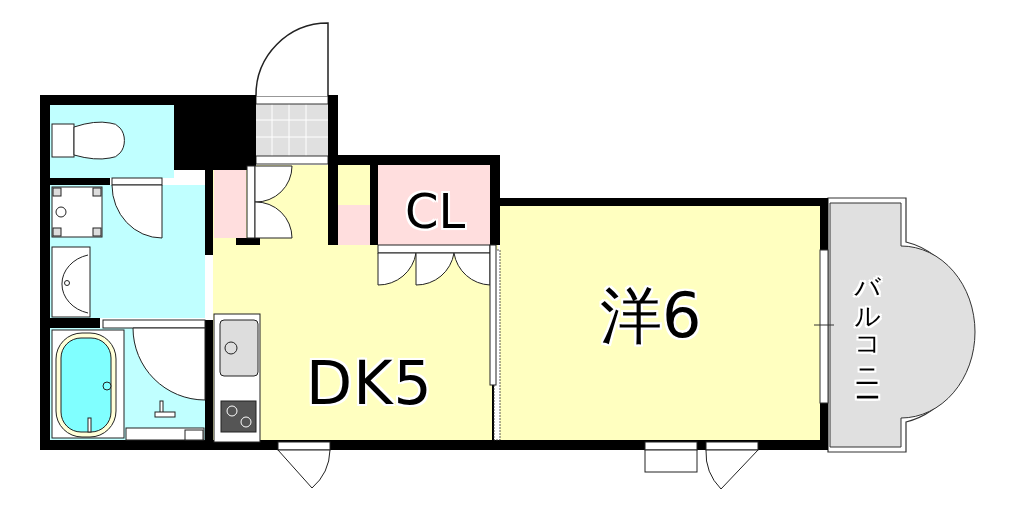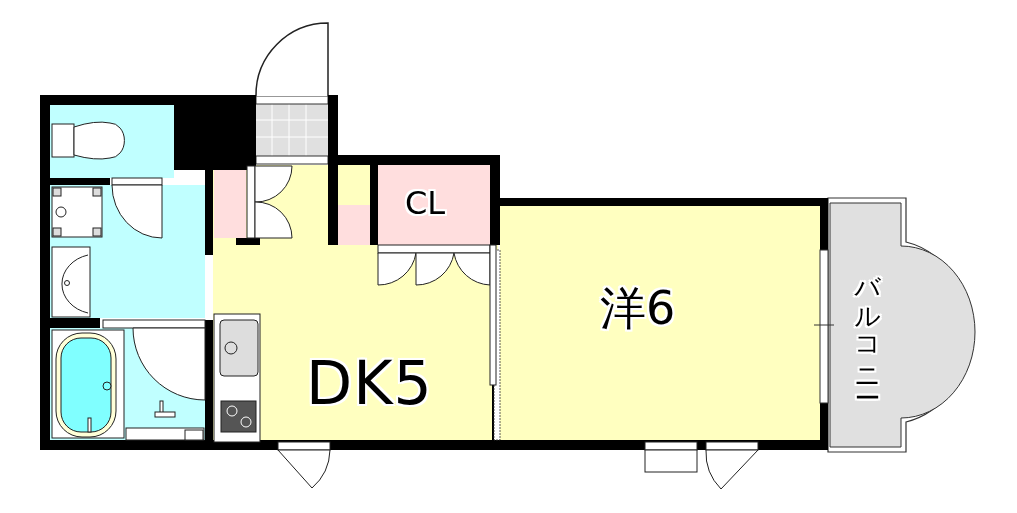--- a/index.html
+++ b/index.html
@@ -4,22 +4,22 @@
 <style>
   html, body { margin:0; padding:0; background:#ffffff; }
   body { width:1017px; height:513px; position:relative; overflow:hidden; font-family:"DejaVu Sans", sans-serif; }
   #plan { position:absolute; left:0; top:0; width:1017px; height:513px; }
   .label {
     position:absolute; color:#000; font-family:"DejaVu Sans", sans-serif;
     text-shadow: 0 0 3px #fff, 0 0 3px #fff, 2px 0 0 #fff, -2px 0 0 #fff, 0 2px 0 #fff, 0 -2px 0 #fff, 2px 2px 0 #fff, -2px -2px 0 #fff, 2px -2px 0 #fff, -2px 2px 0 #fff;
     line-height:1;
   }
   .lbl-dk { left:306px; top:325px; font-size:60px; letter-spacing:1px;margin-top:28px; }
-  .lbl-yo { left:600px; top:285px; font-size:46px;text-align:right; }
-  .lbl-cl { left:405px; top:187px; font-size:32px; }
+  .lbl-yo { left:600px; top:285px; font-size:62px;text-align:right; }
+  .lbl-cl { left:405px; top:187px; font-size:48px; }
   .lbl-bal { left:855px; top:258px; font-size:26px; writing-mode:vertical-rl; text-orientation:upright; letter-spacing:2px; }
 </style>
 </head>
 <body>
 
 <svg id="plan" viewBox="0 0 1017 513" xmlns="http://www.w3.org/2000/svg">
 
   <g>
     <path d="M828,198 L906,198 L906,242 A80,92 0 0 1 906,422 L906,452 L828,452 Z" fill="#ffffff" stroke="#333" stroke-width="1.2"></path>
     <path d="M830,203 L901,203 L901,246 A74,86 0 0 1 901,418 L901,447 L830,447 Z" fill="#e0e0e0" stroke="#333" stroke-width="1"></path>

